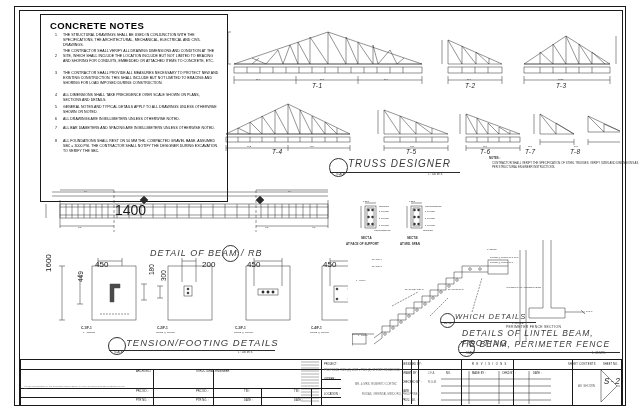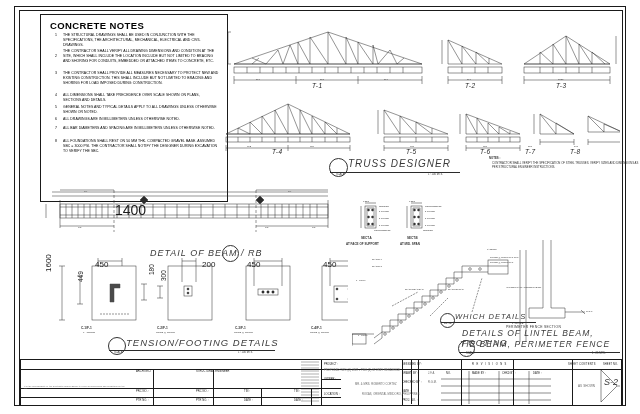--- a/index.html
+++ b/index.html
@@ -549,21 +549,21 @@
 
   <div class="tbl" style="left:472px;top:363px;letter-spacing:.9px;">R E V I S I O N S</div>
   <div class="tbl" style="left:446px;top:372px;">NO.</div>
   <div class="tbl" style="left:472px;top:372px;">MADE BY :</div>
   <div class="tbl" style="left:502px;top:372px;">CHKD BY :</div>
   <div class="tbl" style="left:533px;top:372px;">DATE :</div>
 
   <div class="tbl" style="left:568px;top:363px;letter-spacing:.3px;">SHEET  CONTENTS</div>
   <div class="tbv" style="left:578px;top:384px;font-size:3px;">AS SHOWN</div>
   <div class="tbl" style="left:603px;top:363px;">SHEET NO.</div>
-  <div class="txt" style="left:604px;top:378px;font-size:9px;font-style:italic;color:#3a3a3a;">S-2</div>
+  <div class="txt" style="left:604px;top:378px;font-size:9px;font-style:italic;color:#3a3a3a;font-family:Liberation Mono, monospace;">S-2</div>
 
   <svg style="position:absolute;left:441px;top:371px;" width="110" height="33">
     <g stroke="#1a1a1a" stroke-width="0.5" fill="none">
       <line x1="0" y1="8" x2="110" y2="8"></line>
       <line x1="0" y1="15" x2="110" y2="15"></line>
       <line x1="0" y1="22" x2="110" y2="22"></line>
       <line x1="0" y1="29" x2="110" y2="29"></line>
       <line x1="28" y1="0" x2="28" y2="33"></line>
       <line x1="58" y1="0" x2="58" y2="33"></line>
       <line x1="88" y1="0" x2="88" y2="33"></line>

